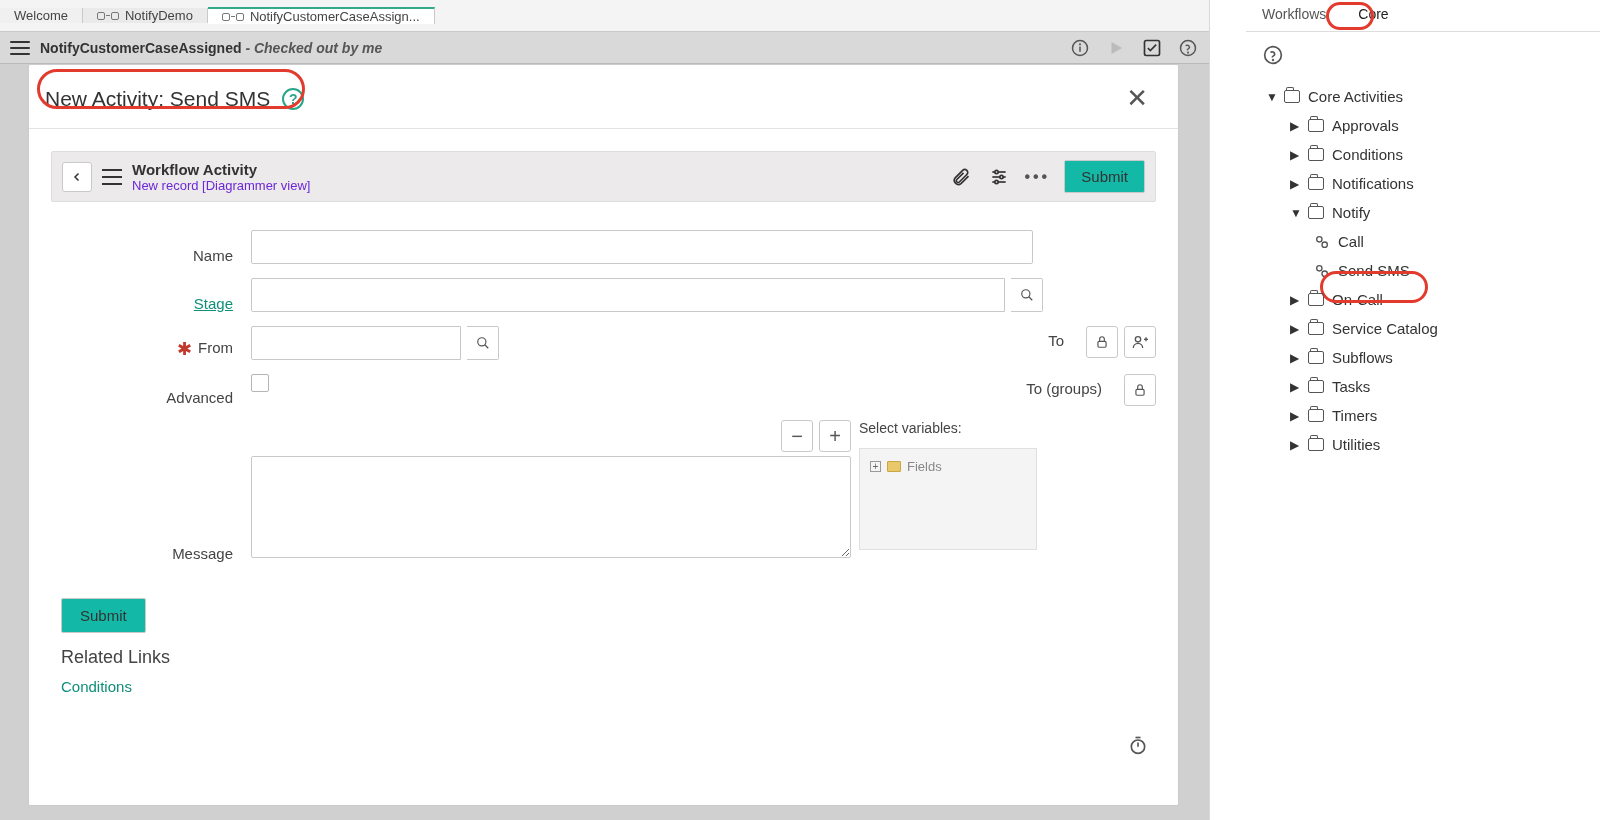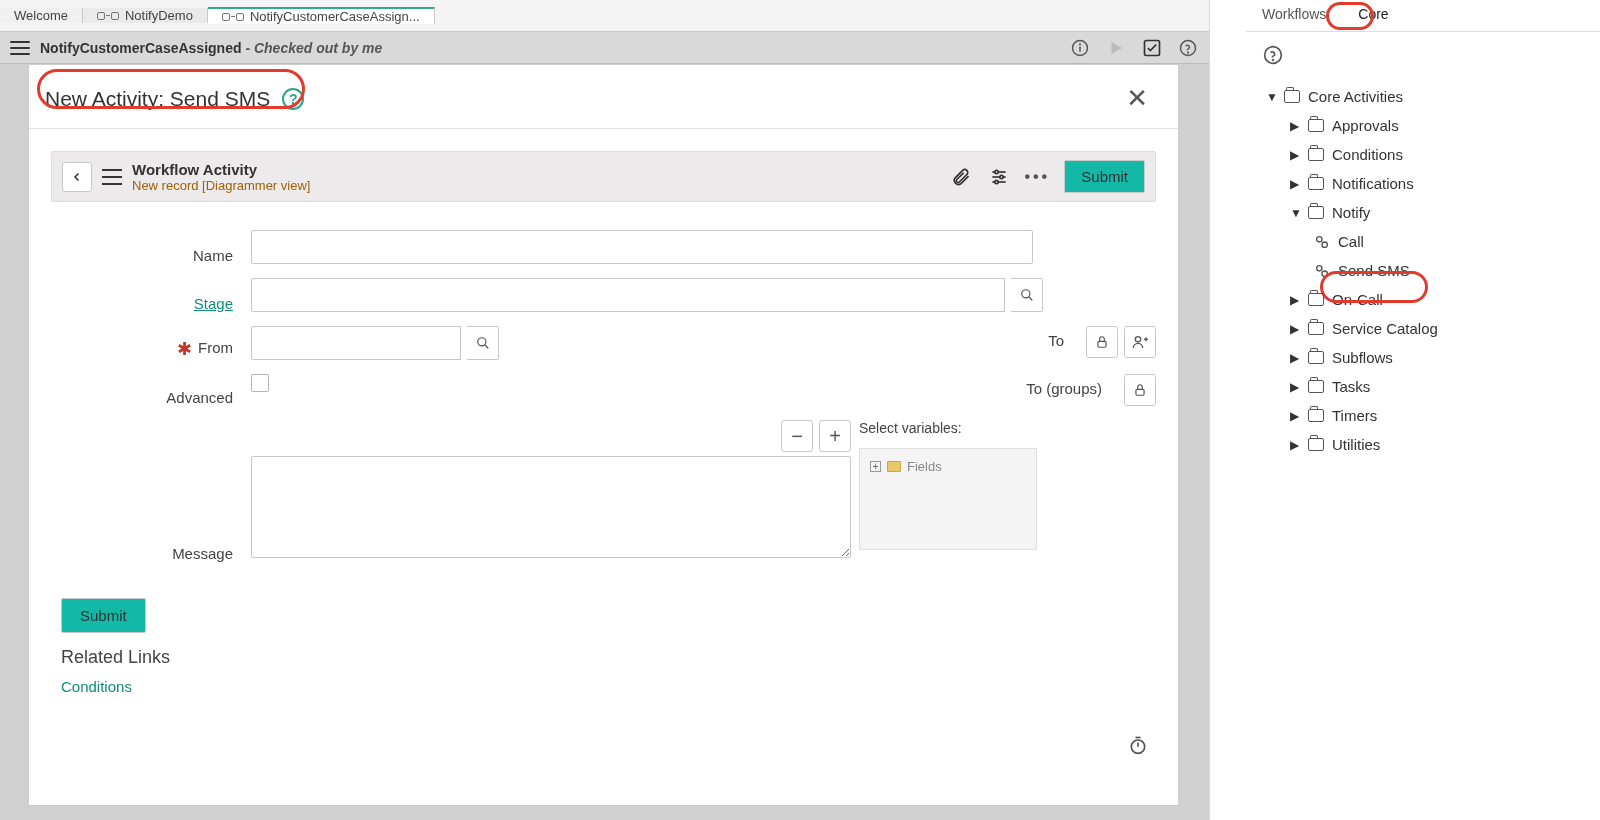--- a/index.html
+++ b/index.html
@@ -33,21 +33,21 @@
   .close-x { margin-left: auto; font-size: 26px; color: #555; cursor: pointer; padding: 0 6px; }
   .help-circle { width: 22px; height: 22px; border: 2px solid #2aa58a; border-radius: 50%; color: #2aa58a; display: inline-flex; align-items: center; justify-content: center; font-weight: 700; font-size: 14px; }
   .red-ring { position: absolute; border: 3px solid #e23b2e; border-radius: 22px; pointer-events: none; }
 
   .modal-body { flex: 1; overflow: auto; padding: 22px; }
   .form-hdr { background: #eceaea; border: 1px solid #ddd; border-radius: 2px; display: flex; align-items: center; padding: 8px 10px; gap: 10px; }
   .sqbtn { width: 30px; height: 30px; border: 1px solid #c9c9c9; background: #fff; border-radius: 3px; display: inline-flex; align-items: center; justify-content: center; cursor: pointer; }
   .form-hdr .menu { width: 20px; height: 16px; display: flex; flex-direction: column; justify-content: space-between; }
   .form-hdr .menu span { height: 2px; background: #333; }
   .hdr-txt .t1 { font-weight: 600; font-size: 15px; color: #333; }
-  .hdr-txt .t2 { font-size: 13px; color: #a16207; }
+  .hdr-txt .t2 { font-size: 13px; color: #6d28d9; }
   .hdr-right { margin-left: auto; display: flex; align-items: center; gap: 16px; }
   .dots { letter-spacing: 3px; font-weight: 700; color: #555; }
   .submit-btn { background: #14b8a6; border: 1px solid #c9c9c9; padding: 7px 16px; font-size: 15px; border-radius: 2px; cursor: pointer; color: #333; }
 
   .form-grid { padding: 28px 0 0 0; }
   .row { display: flex; align-items: flex-end; margin-bottom: 14px; }
   .lbl { width: 200px; text-align: right; padding-right: 18px; padding-top: 6px; font-size: 15px; color: #444; }
   .lbl.link { color: #108f7a; text-decoration: underline; cursor: pointer; }
   .req { color: #c0392b; font-size: 18px; margin-right: 6px; vertical-align: middle; }
   .col { flex: 1; display: flex; gap: 6px; align-items: flex-start; }

